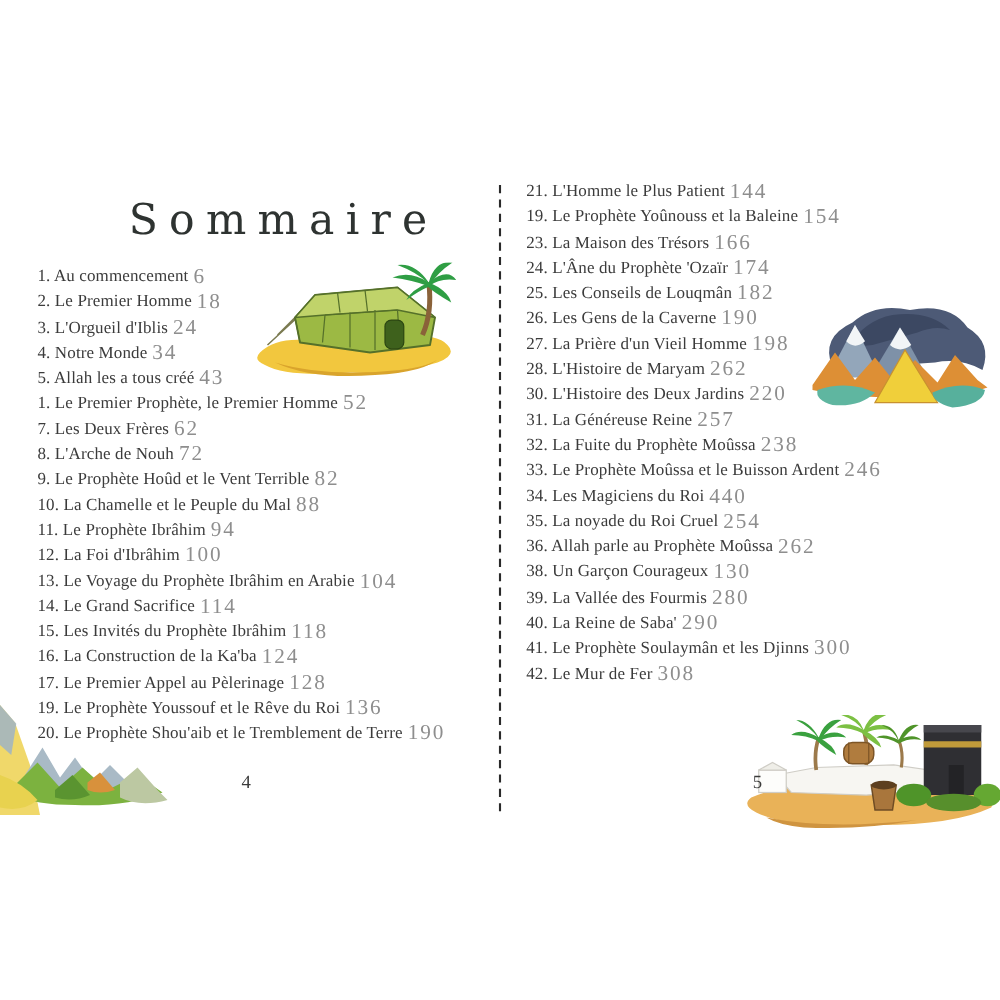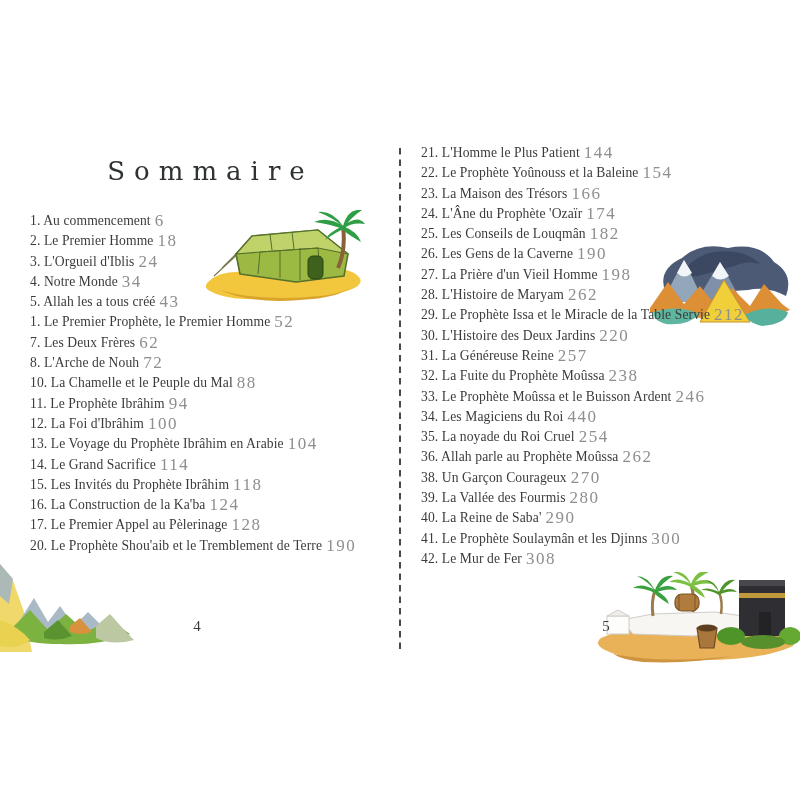--- a/index.html
+++ b/index.html
@@ -1,20 +1,20 @@
 <!DOCTYPE html>
 <html><head>
 <meta charset="utf-8">
 <style>
   html,body{margin:0;padding:0;background:#ffffff;}
   #page{position:relative;width:800px;height:800px;background:#ffffff;overflow:hidden;
         font-family:"Liberation Serif", serif;color:#3b3b3b;}
   .abs{position:absolute;}
   #book-title{left:103px;top:156px;width:215px;text-align:center;
-              font-family:"DejaVu Serif", serif;font-size:26px;font-weight:400;
+              font-family:"DejaVu Serif", serif;font-size:34px;font-weight:400;
               color:#2e3331;letter-spacing:9px;white-space:nowrap;}
   .toc{white-space:nowrap;}
   .toc-row{height:20.3px;line-height:20.3px;font-size:13.6px;color:#3b3b3b;}
   .toc-title{letter-spacing:0.1px;}
   .toc-num{font-size:17px;color:#8e8e8e;letter-spacing:1.5px;margin-left:4px;
            position:relative;top:1px;}
   #toc-left{left:30px;top:210px;font-family:Liberation Serif, serif;}
   #toc-right{left:421px;top:142px;}
   .page-num{font-size:15px;color:#3b3b3b;width:32px;text-align:center;}
   #page-num-left{left:181px;top:618px;}
@@ -66,49 +66,50 @@
 
   <div class="abs toc" id="toc-left">
       <div class="toc-row"><span class="toc-title">1. Au commencement</span><span class="toc-num">6</span></div>
       <div class="toc-row"><span class="toc-title">2. Le Premier Homme</span><span class="toc-num">18</span></div>
       <div class="toc-row"><span class="toc-title">3. L'Orgueil d'Iblis</span><span class="toc-num">24</span></div>
       <div class="toc-row"><span class="toc-title">4. Notre Monde</span><span class="toc-num">34</span></div>
       <div class="toc-row"><span class="toc-title">5. Allah les a tous créé</span><span class="toc-num">43</span></div>
       <div class="toc-row"><span class="toc-title">1. Le Premier Prophète, le Premier Homme</span><span class="toc-num">52</span></div>
       <div class="toc-row"><span class="toc-title">7. Les Deux Frères</span><span class="toc-num">62</span></div>
       <div class="toc-row"><span class="toc-title">8. L'Arche de Nouh</span><span class="toc-num">72</span></div>
+      <div class="toc-row"><span class="toc-title">9. Le Prophète Hoûd et le Vent Terrible</span><span class="toc-num">82</span></div>
       <div class="toc-row"><span class="toc-title">10. La Chamelle et le Peuple du Mal</span><span class="toc-num">88</span></div>
       <div class="toc-row"><span class="toc-title">11. Le Prophète Ibrâhim</span><span class="toc-num">94</span></div>
       <div class="toc-row"><span class="toc-title">12. La Foi d'Ibrâhim</span><span class="toc-num">100</span></div>
       <div class="toc-row"><span class="toc-title">13. Le Voyage du Prophète Ibrâhim en Arabie</span><span class="toc-num">104</span></div>
       <div class="toc-row"><span class="toc-title">14. Le Grand Sacrifice</span><span class="toc-num">114</span></div>
       <div class="toc-row"><span class="toc-title">15. Les Invités du Prophète Ibrâhim</span><span class="toc-num">118</span></div>
       <div class="toc-row"><span class="toc-title">16. La Construction de la Ka'ba</span><span class="toc-num">124</span></div>
       <div class="toc-row"><span class="toc-title">17. Le Premier Appel au Pèlerinage</span><span class="toc-num">128</span></div>
+      <div class="toc-row"><span class="toc-title">19. Le Prophète Youssouf et le Rêve du Roi</span><span class="toc-num">136</span></div>
       <div class="toc-row"><span class="toc-title">20. Le Prophète Shou'aib et le Tremblement de Terre</span><span class="toc-num">190</span></div>
     </div>
 
   <div class="abs toc" id="toc-right">
       <div class="toc-row"><span class="toc-title">21. L'Homme le Plus Patient</span><span class="toc-num">144</span></div>
-      <div class="toc-row"><span class="toc-title">22. Le Prophète Yoûnouss et la Baleine</span><span class="toc-num">154</span></div>
+      <div class="toc-row"><span class="toc-title">19. Le Prophète Yoûnouss et la Baleine</span><span class="toc-num">154</span></div>
       <div class="toc-row"><span class="toc-title">23. La Maison des Trésors</span><span class="toc-num">166</span></div>
       <div class="toc-row"><span class="toc-title">24. L'Âne du Prophète 'Ozaïr</span><span class="toc-num">174</span></div>
       <div class="toc-row"><span class="toc-title">25. Les Conseils de Louqmân</span><span class="toc-num">182</span></div>
       <div class="toc-row"><span class="toc-title">26. Les Gens de la Caverne</span><span class="toc-num">190</span></div>
       <div class="toc-row"><span class="toc-title">27. La Prière d'un Vieil Homme</span><span class="toc-num">198</span></div>
       <div class="toc-row"><span class="toc-title">28. L'Histoire de Maryam</span><span class="toc-num">262</span></div>
-      <div class="toc-row"><span class="toc-title">29. Le Prophète Issa et le Miracle de la Table Servie</span><span class="toc-num">212</span></div>
       <div class="toc-row"><span class="toc-title">30. L'Histoire des Deux Jardins</span><span class="toc-num">220</span></div>
       <div class="toc-row"><span class="toc-title">31. La Généreuse Reine</span><span class="toc-num">257</span></div>
       <div class="toc-row"><span class="toc-title">32. La Fuite du Prophète Moûssa</span><span class="toc-num">238</span></div>
       <div class="toc-row"><span class="toc-title">33. Le Prophète Moûssa et le Buisson Ardent</span><span class="toc-num">246</span></div>
       <div class="toc-row"><span class="toc-title">34. Les Magiciens du Roi</span><span class="toc-num">440</span></div>
       <div class="toc-row"><span class="toc-title">35. La noyade du Roi Cruel</span><span class="toc-num">254</span></div>
       <div class="toc-row"><span class="toc-title">36. Allah parle au Prophète Moûssa</span><span class="toc-num">262</span></div>
-      <div class="toc-row"><span class="toc-title">38. Un Garçon Courageux</span><span class="toc-num">270</span></div>
+      <div class="toc-row"><span class="toc-title">38. Un Garçon Courageux</span><span class="toc-num">130</span></div>
       <div class="toc-row"><span class="toc-title">39. La Vallée des Fourmis</span><span class="toc-num">280</span></div>
       <div class="toc-row"><span class="toc-title">40. La Reine de Saba'</span><span class="toc-num">290</span></div>
       <div class="toc-row"><span class="toc-title">41. Le Prophète Soulaymân et les Djinns</span><span class="toc-num">300</span></div>
       <div class="toc-row"><span class="toc-title">42. Le Mur de Fer</span><span class="toc-num">308</span></div>
     </div>
 
   <svg class="abs" style="left:0px;top:562px;" width="138" height="90" viewBox="0 0 138 90">
     <path d="M0 2 L12 16 L24 50 L32 90 L0 90 Z" fill="#f0d86a"></path>
     <path d="M0 2 L13 17 L9 42 L0 34 Z" fill="#9fb4c4" opacity="0.85"></path>
     <path d="M20 58 L34 36 L48 60 L60 44 L74 64 L88 50 L104 66 L86 74 L40 74 Z" fill="#a9bac6"></path>

